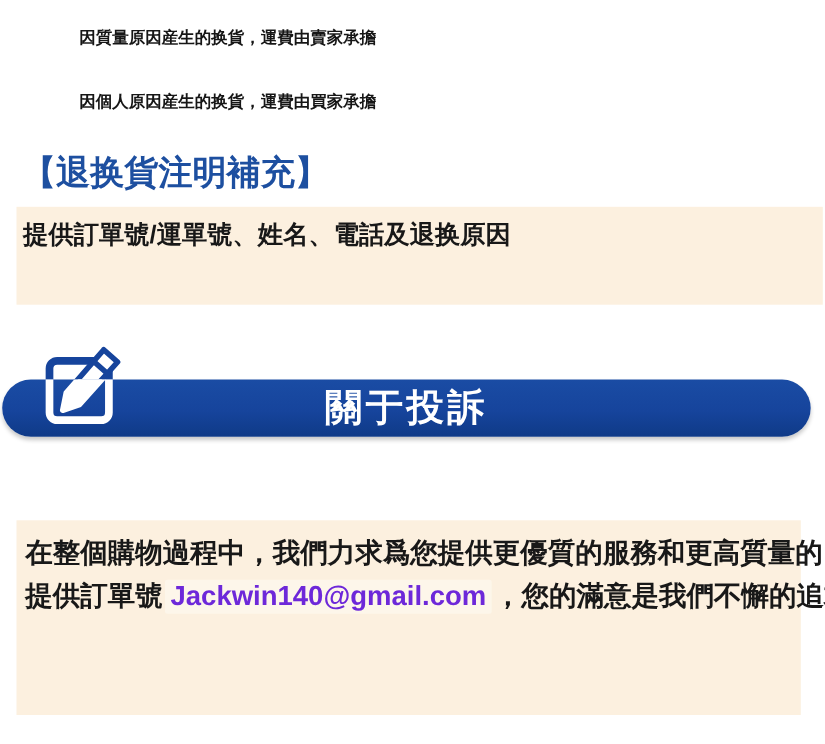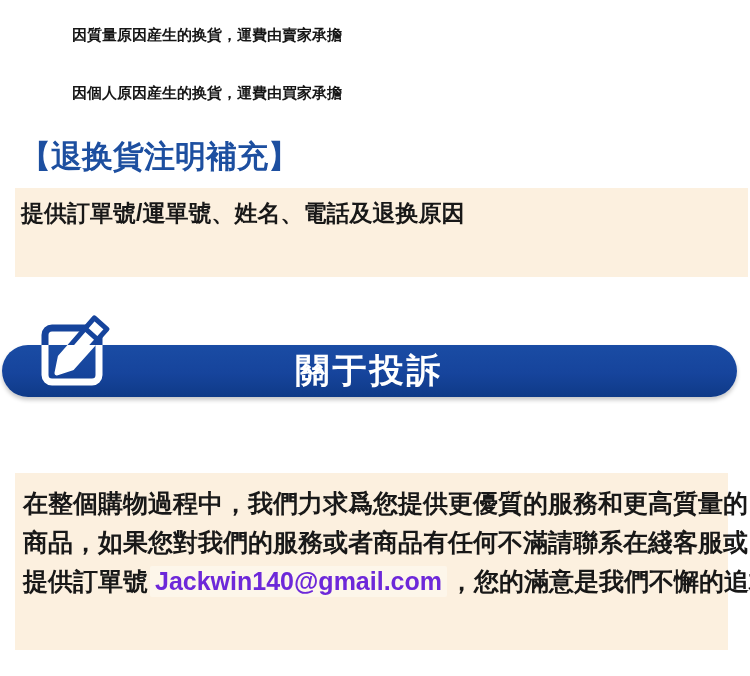--- a/index.html
+++ b/index.html
@@ -132,15 +132,14 @@
     <path d="M 38.2 57.8 L 26.2 47.2 M 63.6 29.6 L 51 18.4" fill="none" stroke="#16449c" stroke-width="5" stroke-linecap="round"></path>
   </svg>
   <svg class="icon-layer-white" viewBox="0 0 80 84">
     <rect x="11" y="18" width="54" height="54" rx="7" fill="none" stroke="#ffffff" stroke-width="7"></rect>
     <path d="M 23 63 L 38.2 57.8 L 72.9 19.1 L 60.3 7.9 L 26.2 47.2 Z" fill="#ffffff" stroke="#ffffff" stroke-width="5" stroke-linejoin="round"></path>
   </svg>
 </div>
 
 <div class="abs panel panel-2">
   <div class="panel-line">在整個購物過程中，我們力求爲您提供更優質的服務和更高質量的</div>
-  <div class="panel-line">商品，如果您對我們的服務或者商品有任何不滿請聯系在綫客服或</div>
   <div class="panel-line"><span>提供訂單號</span><span class="email-link">Jackwin140@gmail.com</span><span>，您的滿意是我們不懈的追求。</span></div>
 </div>
 
 </body></html>

